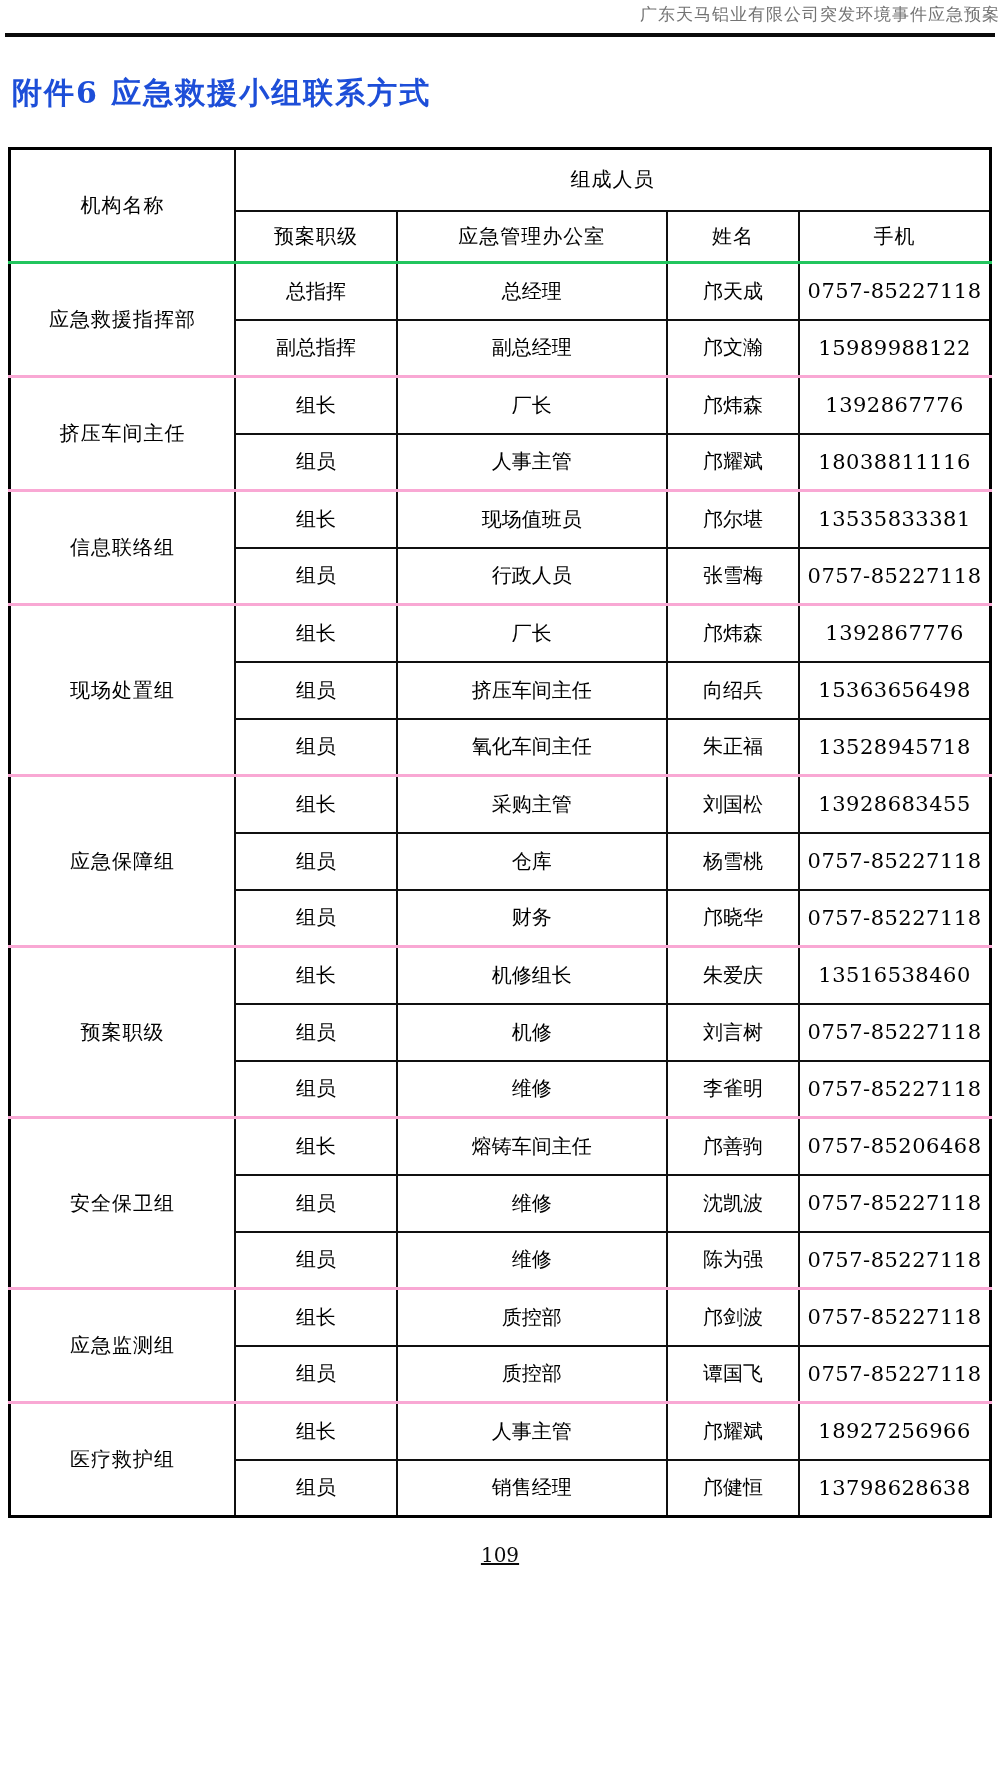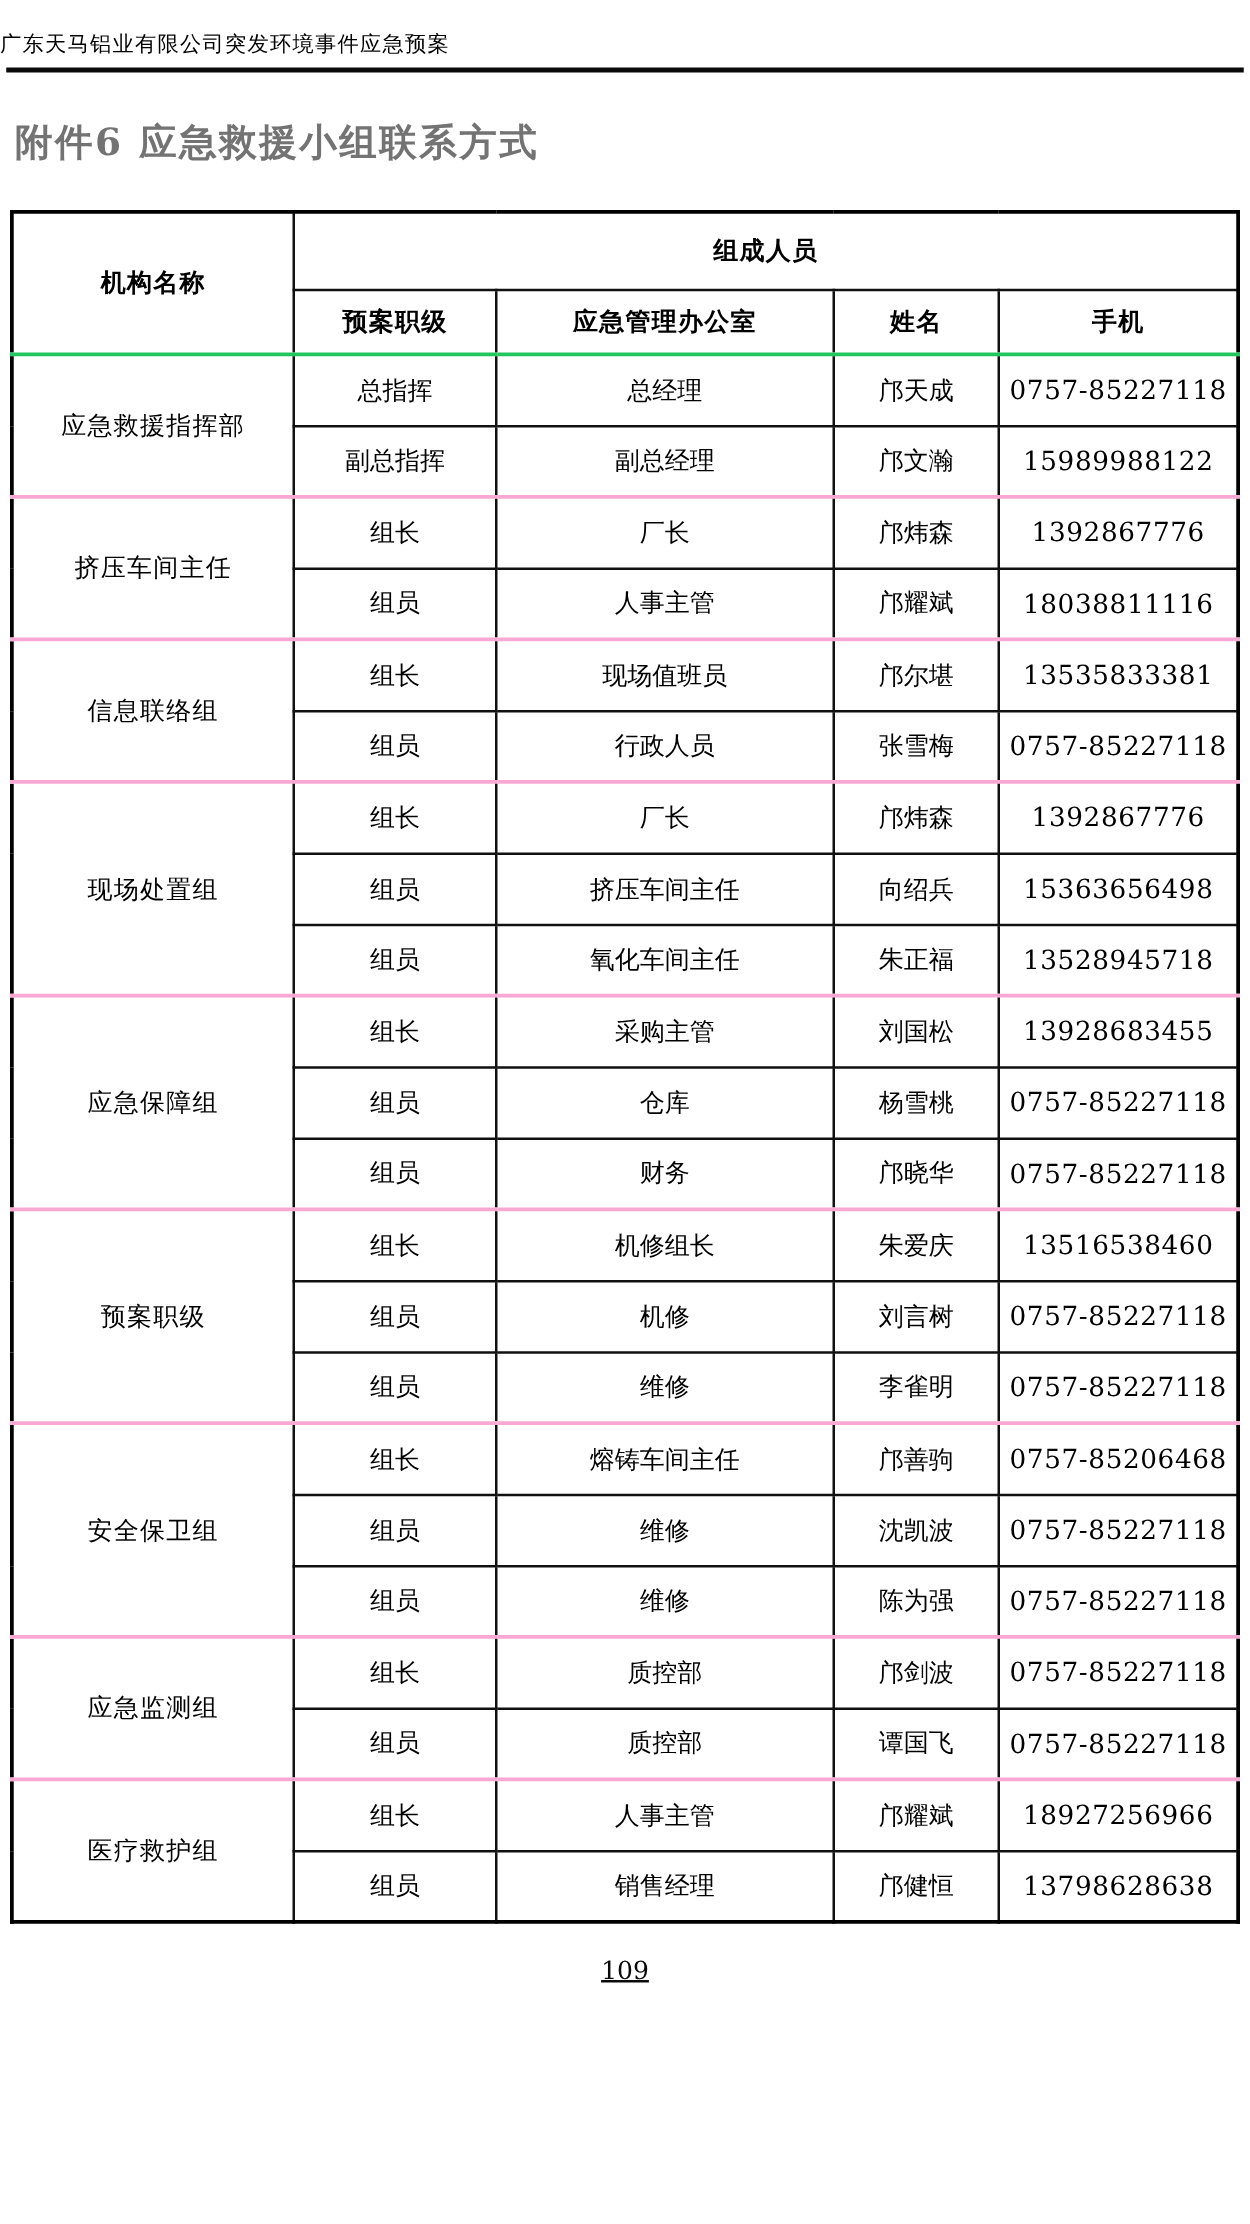--- a/index.html
+++ b/index.html
@@ -7,56 +7,56 @@
   body { font-family: "DejaVu Serif", "Liberation Serif", serif; color: #000; }
   .page {
     position: relative;
     width: 1000px;
     height: 1779px;
     margin: 0 auto;
     background: #ffffff;
     overflow: hidden;
   }
   .running-header {
-    padding-top: 24px;
-    text-align: left;
+    padding-top: 3px;
+    text-align: right;
     font-size: 17px;
     letter-spacing: 1px;
-    color: #000000;
+    color: #737373;
   }
   .header-rule {
     margin: 7px 5px 0 5px;
     height: 4px;
     border-top: 2px solid #0a0a0a;
     border-bottom: 2px solid #0a0a0a;
   }
   .doc-title {
     margin: 36px 0 0 12px;
     font-size: 30px;
     font-weight: bold;
     letter-spacing: 2px;
-    color: #737373;
+    color: #1d4ed8;
     font-family: "DejaVu Serif", "Liberation Serif", serif;
   }
   table.contact-table {
     border-collapse: collapse;
     table-layout: fixed;
     width: 984px;
     margin: 33px 0 0 8px;
     border: 3px solid #000;
   }
   .contact-table th, .contact-table td {
     border: 2px solid #101010;
     text-align: center;
     vertical-align: middle;
     padding: 0 4px;
     font-size: 20px;
     overflow: hidden;
   }
-  .contact-table th { font-weight: bold; letter-spacing: 1px; }
+  .contact-table th { font-weight: normal; letter-spacing: 1px; }
   tr.h1row { height: 62px; }
   tr.h2row { height: 52px; }
   .contact-table tbody tr { height: 57px; }
   th.org-h, tr.h2row th { border-bottom: 3px solid #22c55e; }
   tbody tr.sec td { border-top: 3px solid #f9a8d4; }
   td.org { letter-spacing: 1px; }
   td.phone { font-size: 21px; letter-spacing: 0.5px; margin-top: 32px; }
   .page-number {
     margin-top: 25px;
     text-align: center;

